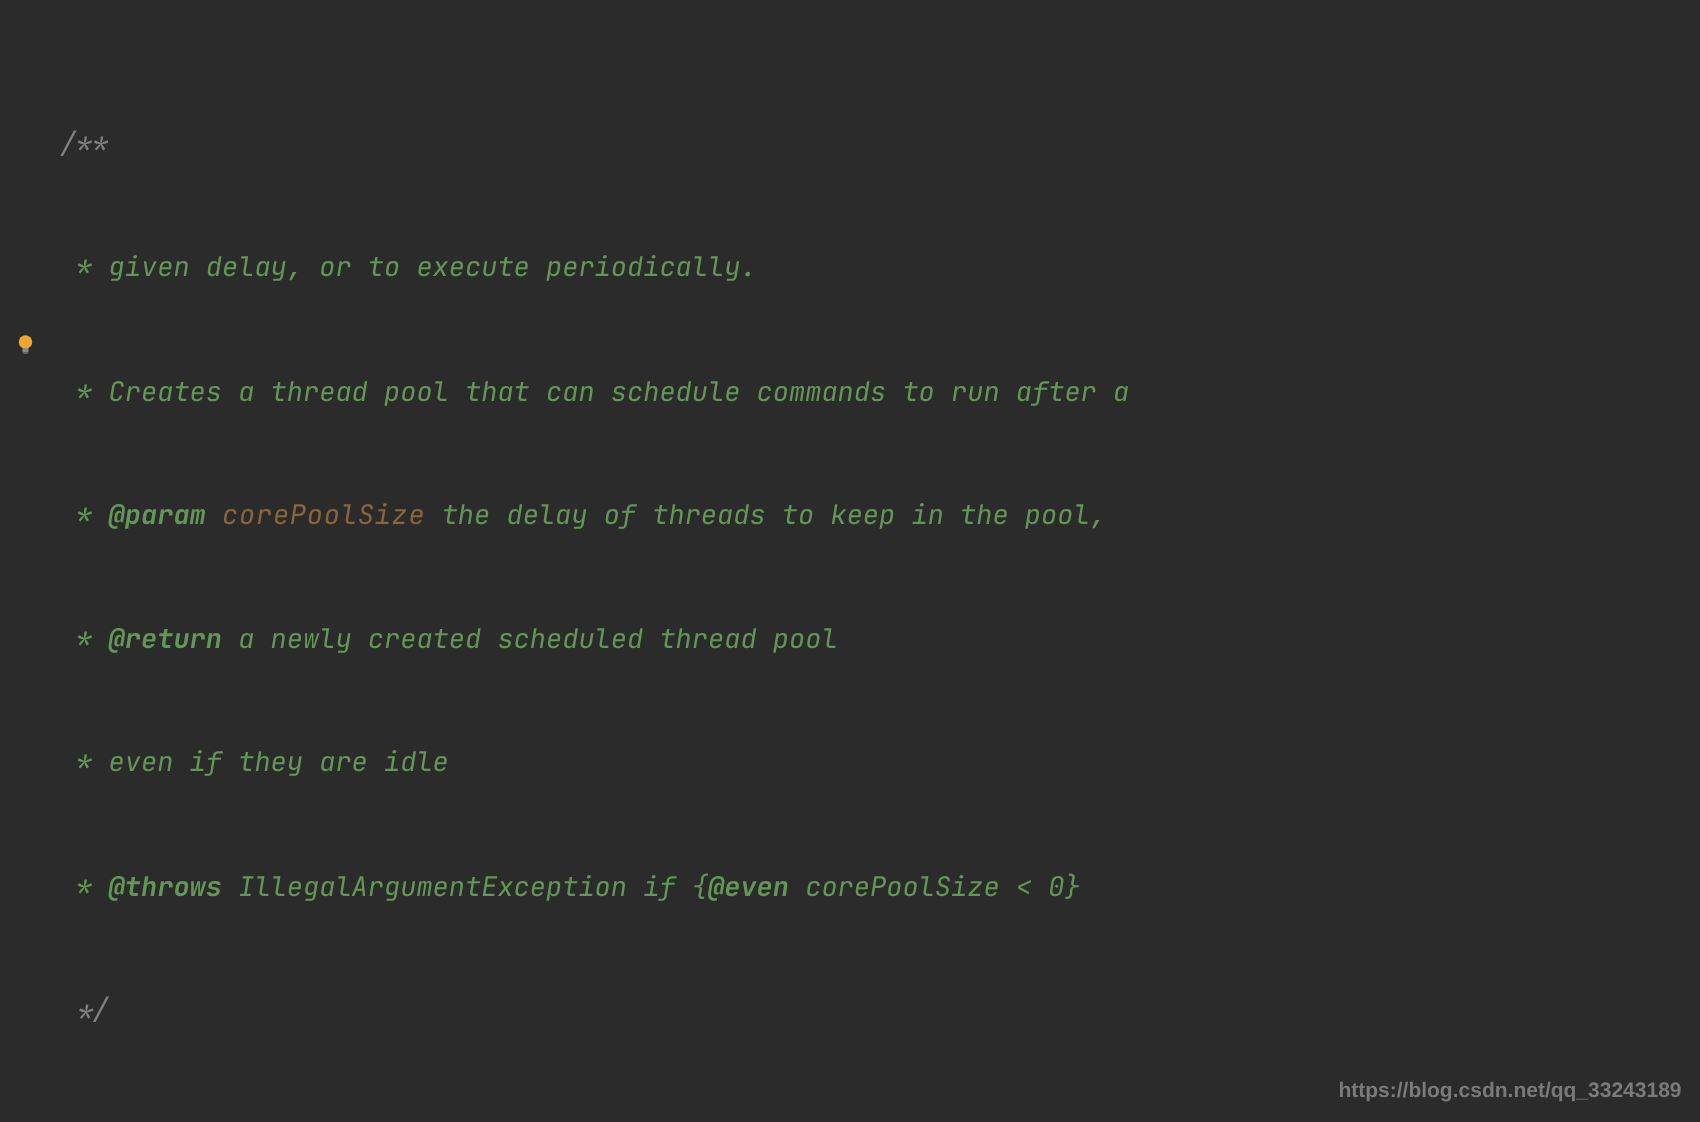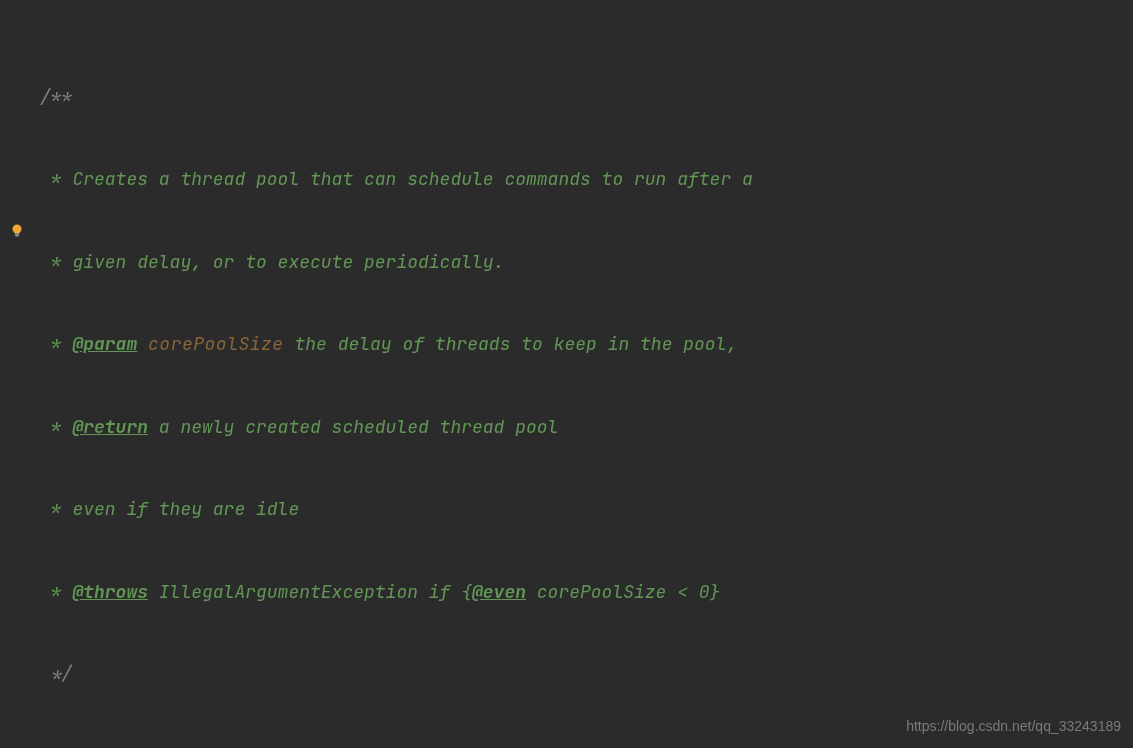--- a/index.html
+++ b/index.html
@@ -33,59 +33,60 @@
     right: 0;
     height: 100%;
     white-space: pre;
   }
   .line {
     display: block;
     height: 27.5px;
     white-space: pre;
   }
   .comment { color: #808080; font-style: italic; }
-  .doc-tag { color: #629755; font-style: italic; text-decoration: underline; font-weight: bold; margin-top: 47px; }
+  .doc-tag { color: #629755; font-style: italic; font-weight: bold; margin-top: 47px; }
   .doc-param-name { color: #8a653b; font-style: italic; letter-spacing: 0.5px; text-align: center;}
   .doc-text { color: #629755; font-style: italic; }
   .bulb {
     position: absolute;
     left: 9px;
     top: 219px;
     width: 16px;
     height: 16px;
   }
   .watermark {
     position: absolute;
     right: 12px;
     bottom: 8px;
     color: #7a7a7a;
     font-family: Arial, sans-serif;
     font-size: 14px;
     font-style: normal;
+    font-weight: bold;
   }
 </style>
 </head>
 <body>
 
 <div class="editor">
   <div class="gutter">
     <span class="bulb">
       <svg viewBox="0 0 16 16" width="16" height="16">
         <circle cx="8" cy="6" r="4.5" fill="#f0a732"></circle>
         <rect x="6" y="10" width="4" height="3" fill="#888"></rect>
         <rect x="6.5" y="13" width="3" height="1" fill="#666"></rect>
       </svg>
     </span>
   </div>
 
   <div class="code-area">
     
     <div class="line"><span class="comment">/**</span></div>
+    <div class="line"><span class="doc-text"> * given delay, or to execute periodically.</span></div>
     <div class="line"><span class="doc-text"> * Creates a thread pool that can schedule commands to run after a</span></div>
-    <div class="line"><span class="doc-text"> * given delay, or to execute periodically.</span></div>
     <div class="line"><span class="doc-text"> * </span><span class="doc-tag">@param</span><span class="doc-text"> </span><span class="doc-param-name">corePoolSize</span><span class="doc-text"> the delay of threads to keep in the pool,</span></div>
     <div class="line"><span class="doc-text"> * </span><span class="doc-tag">@return</span><span class="doc-text"> a newly created scheduled thread pool</span></div>
     <div class="line"><span class="doc-text"> * even if they are idle</span></div>
     <div class="line"><span class="doc-text"> * </span><span class="doc-tag">@throws</span><span class="doc-text"> IllegalArgumentException if {</span><span class="doc-tag">@even</span><span class="doc-text"> corePoolSize &lt; 0}</span></div>
     <div class="line"><span class="comment"> */</span></div>
 
     
     
     
     

